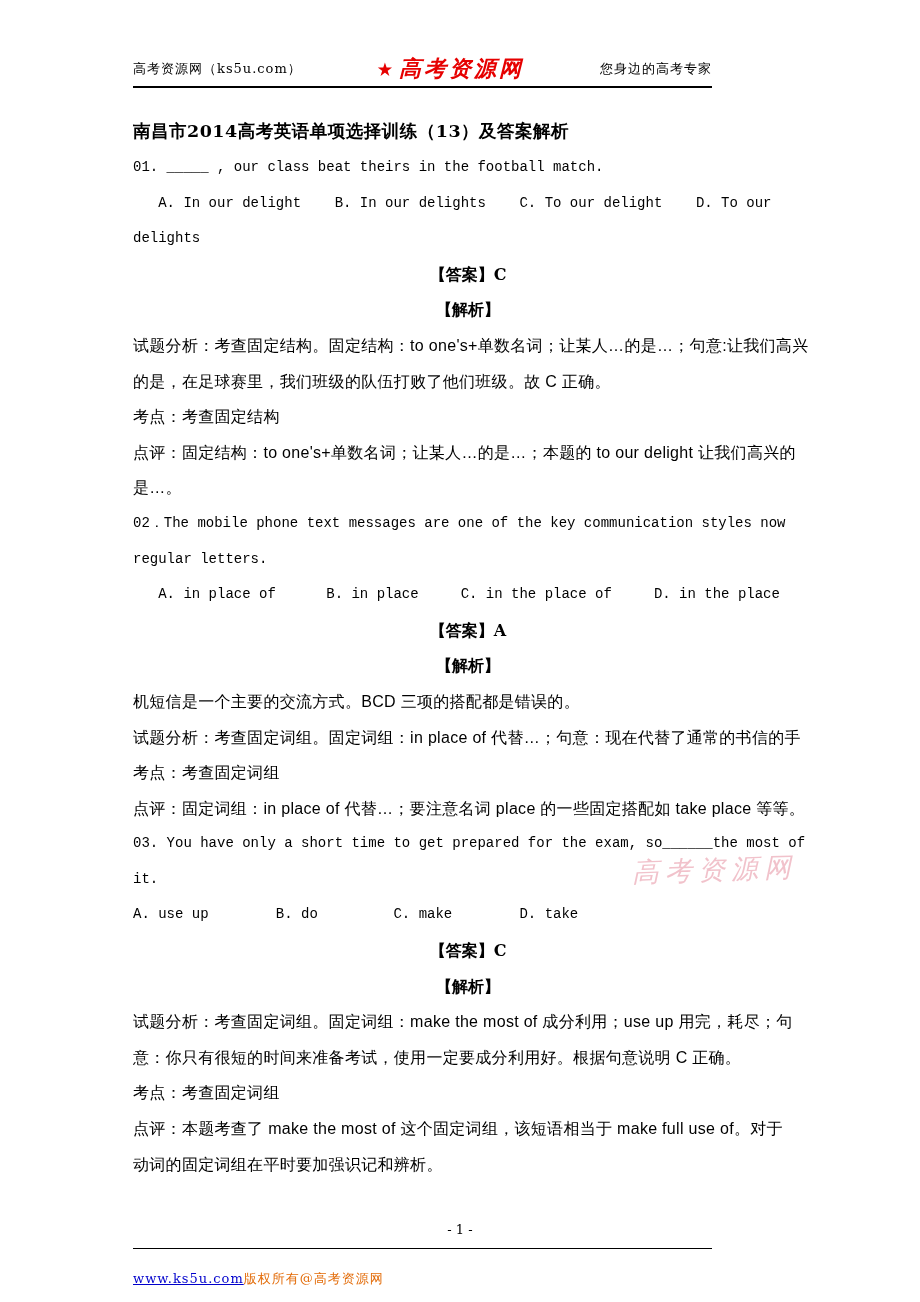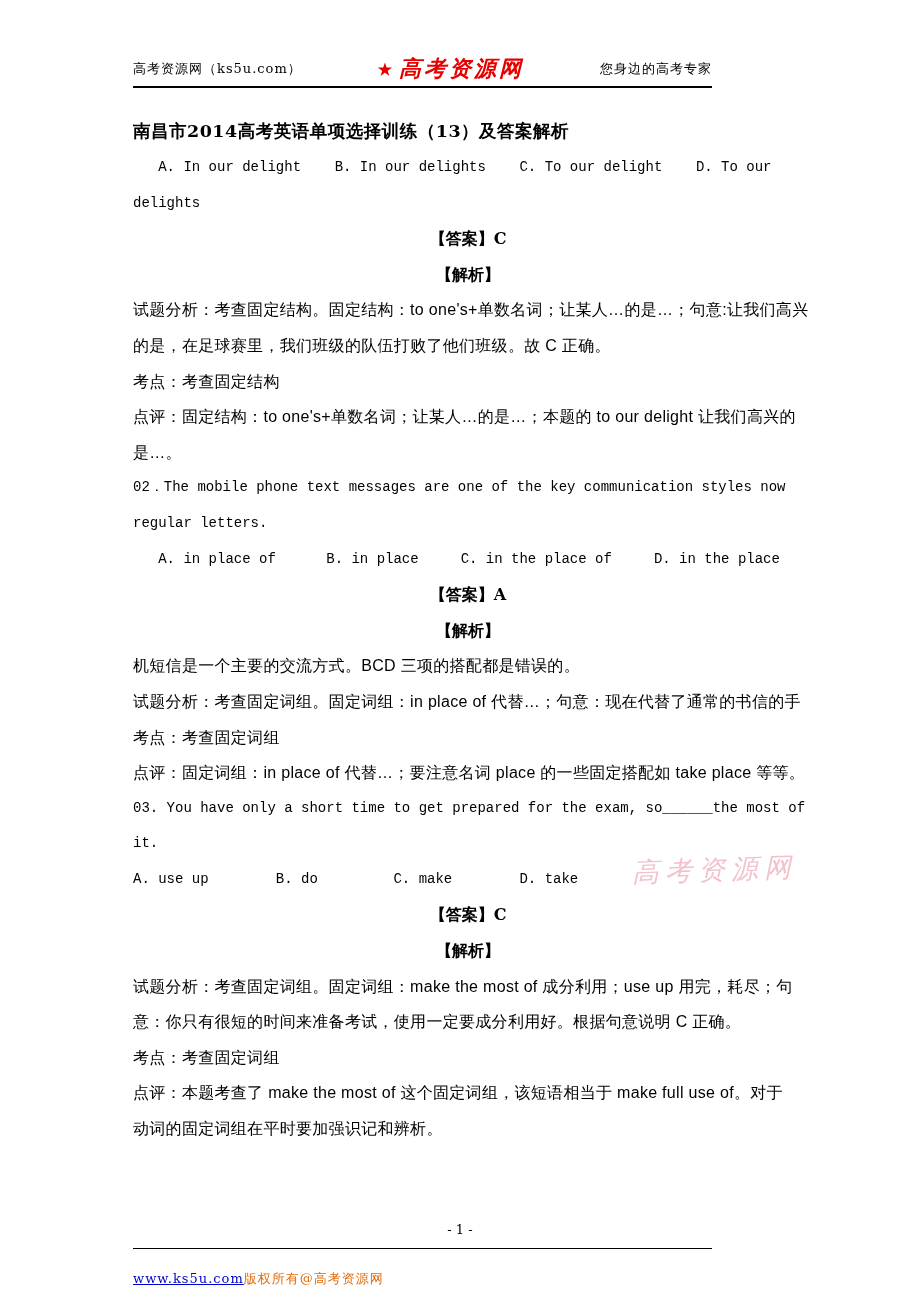--- a/index.html
+++ b/index.html
@@ -150,20 +150,21 @@
         <span class="star">★</span>
         <span>高考资源网</span>
       </span>
     <span class="h-right">您身边的高考专家</span>
   </div>
   <hr class="header-rule">
 
   <h1 class="title">南昌市2014高考英语单项选择训练（13）及答案解析</h1>
 
   <div class="content">
+    <div class="line mono">01. _____ , our class beat theirs in the football match.</div>
     <div class="line mono">   A. In our delight    B. In our delights    C. To our delight    D. To our</div>
     <div class="line mono">delights</div>
     <div class="line ans">【答案】C</div>
     <div class="line ans">【解析】</div>
     <div class="line cn">试题分析：考查固定结构。固定结构：to one's+单数名词；让某人…的是…；句意:让我们高兴</div>
     <div class="line cn">的是，在足球赛里，我们班级的队伍打败了他们班级。故 C 正确。</div>
     <div class="line cn">考点：考查固定结构</div>
     <div class="line cn">点评：固定结构：to one's+单数名词；让某人…的是…；本题的 to our delight 让我们高兴的</div>
     <div class="line cn">是…。</div>
     <div class="line mono">02．The mobile phone text messages are one of the key communication styles now</div>

